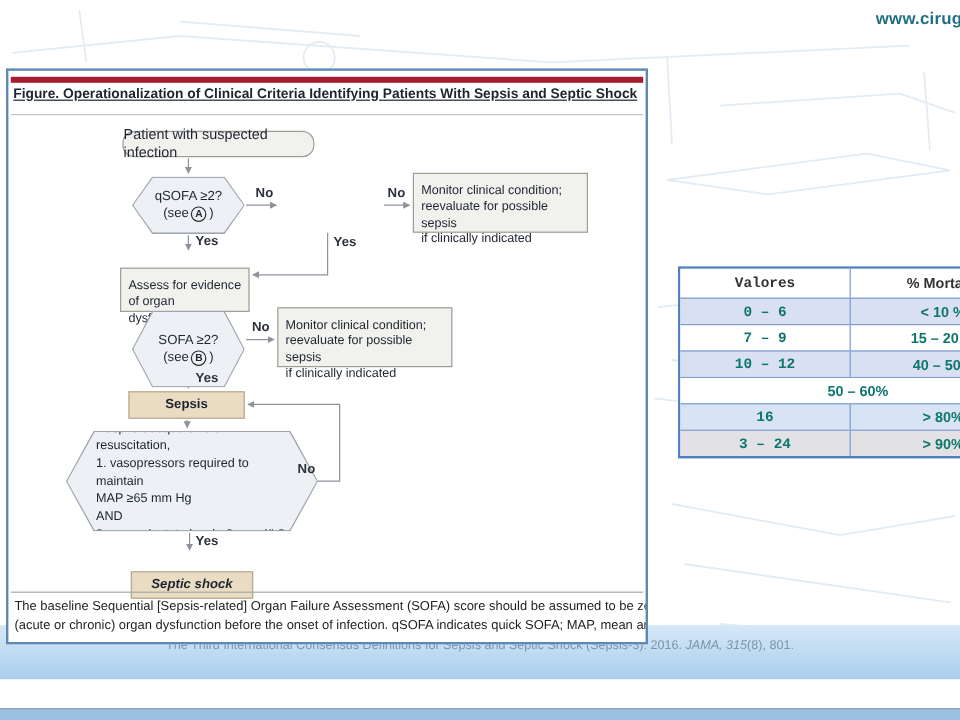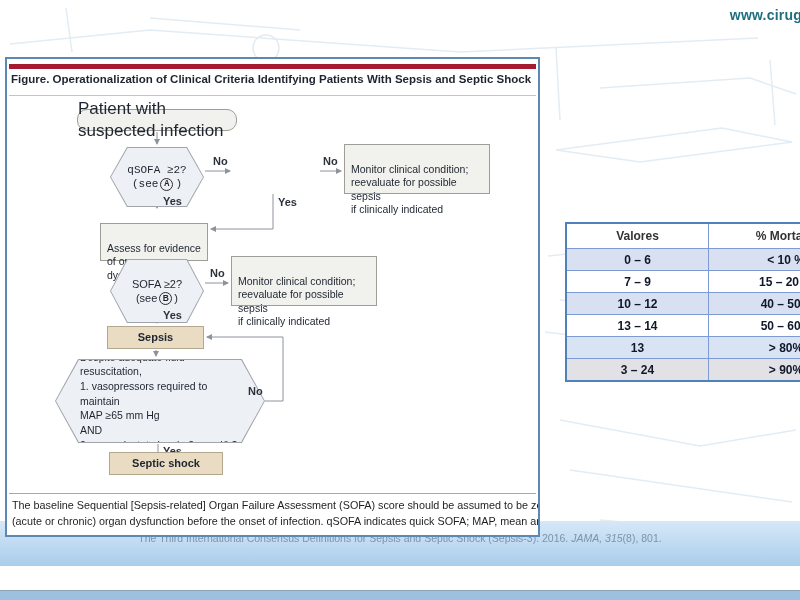--- a/index.html
+++ b/index.html
@@ -9,26 +9,26 @@
 
   
   #watermark { position:absolute; inset:0; z-index:0; }
 
   
   .site-url { position:absolute; top:7px; right:-6px; z-index:3; color:#1f6f80; font-weight:bold; font-size:14px; letter-spacing:.2px; }
 
   
   .figure-panel { position:absolute; left:5px; top:57px; width:535px; height:480px; background:#ffffff; border:2px solid #5c88b4; z-index:2; overflow:hidden; }
   .red-bar { position:absolute; left:2px; right:2px; top:5px; height:5px; background:#a51c30; }
-  .fig-title { position:absolute; left:4px; top:14px; width:560px; font-size:11.5px; font-weight:700; color:#1e2430; white-space:nowrap; overflow:hidden; }
+  .fig-title { position:absolute; left:4px; top:14px; width:560px; font-size:11.5px; font-weight:700; color:#1e2430; white-space:nowrap; overflow:hidden;text-decoration:underline; }
   .title-rule { position:absolute; left:2px; right:2px; top:36px; border-top:1px solid #c4c4c4; }
 
   .node { position:absolute; background:#f1f1ed; border:1px solid #9e9e96; color:#1e2430; font-size:10.5px; line-height:1.28; }
-  .rounded { border-radius:10px; display:flex; align-items:center; justify-content:center; font-size:17px; }
-  .leftpad { padding:18px 6px; white-space:pre-line; }
+  .rounded { border-radius:10px; display:flex; align-items:center; justify-content:center; font-size:12px;margin-left:25px; }
+  .leftpad { padding:8px 6px; white-space:pre-line; }
   .tan { background:#e9dcc3; border:1px solid #b3a88e; font-weight:700; display:flex; align-items:center; justify-content:center; font-size:11px; }
 
   .hex { position:absolute; }
   .hex .hex-outer { position:absolute; inset:0; background:#a0a5ad; clip-path:polygon(0 50%,18% 0,82% 0,100% 50%,82% 100%,18% 100%); }
   .hex .hex-inner { position:absolute; inset:1px; background:#edf1f5; clip-path:polygon(0 50%,18% 0,82% 0,100% 50%,82% 100%,18% 100%); display:flex; flex-direction:column; align-items:center; justify-content:center; color:#1e2430; font-size:11px; line-height:1.3; white-space:pre-line; text-align:center; }
   .hex.big .hex-outer, .hex.big .hex-inner { clip-path:polygon(0 50%,11% 0,89% 0,100% 50%,89% 100%,11% 100%); }
   .hex.big .hex-inner { align-items:flex-start; text-align:left; padding:6px 16px 6px 24px; font-size:10.5px; line-height:1.4; }
 
   .circ { display:inline-flex; width:13px; height:13px; border:1.4px solid #2b2b2b; border-radius:50%; align-items:center; justify-content:center; font-size:8.5px; font-weight:bold; margin:0 2px; }
   .seerow { display:flex; align-items:flex-end; }
@@ -36,22 +36,22 @@
   .flabel { position:absolute; font-size:11px; font-weight:600; color:#2c323c; }
 
   .fig-caption-rule { position:absolute; left:2px; right:2px; top:434px; border-top:1px solid #a8a8a8; }
   .fig-caption { position:absolute; left:5px; width:620px; font-size:10.8px; color:#1f1f1f; white-space:nowrap; }
   .cap1 { top:440px; } .cap2 { top:456px; }
 
   
   .mort-table { position:absolute; left:565px; top:222px; width:300px; z-index:2; border:2px solid #4f81bd; background:#fff; }
   .mt-row { display:flex; height:22px; border-top:1px solid #7b9bd2; }
   .mt-row:first-child { border-top:none; height:24px; }
-  .mt-cell { display:flex; align-items:center; justify-content:center; font-size:12px; font-weight:700; color:#0f172a; }
-  .mt-c1 { width:142px; border-right:1px solid #7b9bd2; }
+  .mt-cell { display:flex; align-items:center; justify-content:center; font-size:12px; font-weight:700; color:#0f766e; }
+  .mt-c1 { width:142px; border-right:1px solid #7b9bd2;font-family:Liberation Mono, monospace; }
   .mt-c2 { flex:1; }
   .mt-head .mt-cell { color:#333; }
   .mt-head { background:#ffffff; }
   .r1,.r3 { background:#d9e0f1; }
   .r2,.r4 { background:#ffffff; }
   .r5 { background:#d8e4f4; }
   .r6 { background:#e2e2e6; }
 
   
   .footer-band { position:absolute; left:0; top:521px; width:800px; height:45px; background:linear-gradient(#d6e8f8,#a9cdec); z-index:1; }
@@ -104,21 +104,21 @@
         <line x1="198" y1="224" x2="221" y2="224" marker-end="url(#arr)"></line>
         <line x1="150" y1="249" x2="150" y2="264" marker-end="url(#arr)"></line>
         <line x1="149" y1="291" x2="149" y2="297" marker-end="url(#arr)"></line>
         <polyline points="258,342 276,342 276,278 200,278" marker-end="url(#arr)"></polyline>
         <line x1="151" y1="385" x2="151" y2="399" marker-end="url(#arr)"></line>
       </g>
     </svg>
 
     <div class="node rounded" style="left:70px; top:50px; width:160px; height:22px;">Patient with suspected infection</div>
 
-    <div class="hex" style="left:103px; top:88px; width:94px; height:60px;font-family:Liberation Mono, monospace;">
+    <div class="hex" style="left:103px; top:88px; width:94px; height:48px;">
       <div class="hex-outer"></div>
       <div class="hex-inner">
         <div>qSOFA ≥2?</div>
         <div class="seerow">
           <span>(see</span>
           <span class="circ">A</span>
           <span>)</span>
         </div>
       </div>
     </div>
@@ -165,21 +165,21 @@
       <div class="hex-inner">Despite adequate fluid resuscitation,
 1. vasopressors required to maintain
 MAP ≥65 mm Hg
 AND
 2. serum lactate level &gt;2 mmol/L?</div>
     </div>
 
     <div class="flabel" style="left:241px; top:326px;">No</div>
     <div class="flabel" style="left:156px; top:386px;">Yes</div>
 
-    <div class="node tan" style="left:102px; top:393px; width:114px; height:23px;">Septic shock</div>
+    <div class="node tan" style="left:102px; top:417px; width:102px; height:23px;font-style:italic;">Septic shock</div>
 
     <div class="fig-caption-rule"></div>
     <div class="fig-caption cap1">The baseline Sequential [Sepsis-related] Organ Failure Assessment (SOFA) score should be assumed to be zero</div>
     <div class="fig-caption cap2">(acute or chronic) organ dysfunction before the onset of infection. qSOFA indicates quick SOFA; MAP, mean ar</div>
   </div>
 
   <div class="mort-table">
     <div class="mt-row mt-head">
       <div class="mt-cell mt-c1">Valores</div>
       <div class="mt-cell mt-c2">% Mortalid</div>
@@ -190,25 +190,24 @@
     </div>
     <div class="mt-row r2">
       <div class="mt-cell mt-c1">7 – 9</div>
       <div class="mt-cell mt-c2">15 – 20 %</div>
     </div>
     <div class="mt-row r3">
       <div class="mt-cell mt-c1">10 – 12</div>
       <div class="mt-cell mt-c2">40 – 50%</div>
     </div>
     <div class="mt-row r4">
-      <div class="mt-cell mt-c1">13 – 14</div>
       <div class="mt-cell mt-c2">50 – 60%</div>
     </div>
     <div class="mt-row r5">
-      <div class="mt-cell mt-c1">13</div>
+      <div class="mt-cell mt-c1">16</div>
       <div class="mt-cell mt-c2">&gt; 80%</div>
     </div>
     <div class="mt-row r6">
       <div class="mt-cell mt-c1">3 – 24</div>
       <div class="mt-cell mt-c2">&gt; 90%</div>
     </div>
   </div>
 
   <div class="footer-band">
     <div class="citation">

